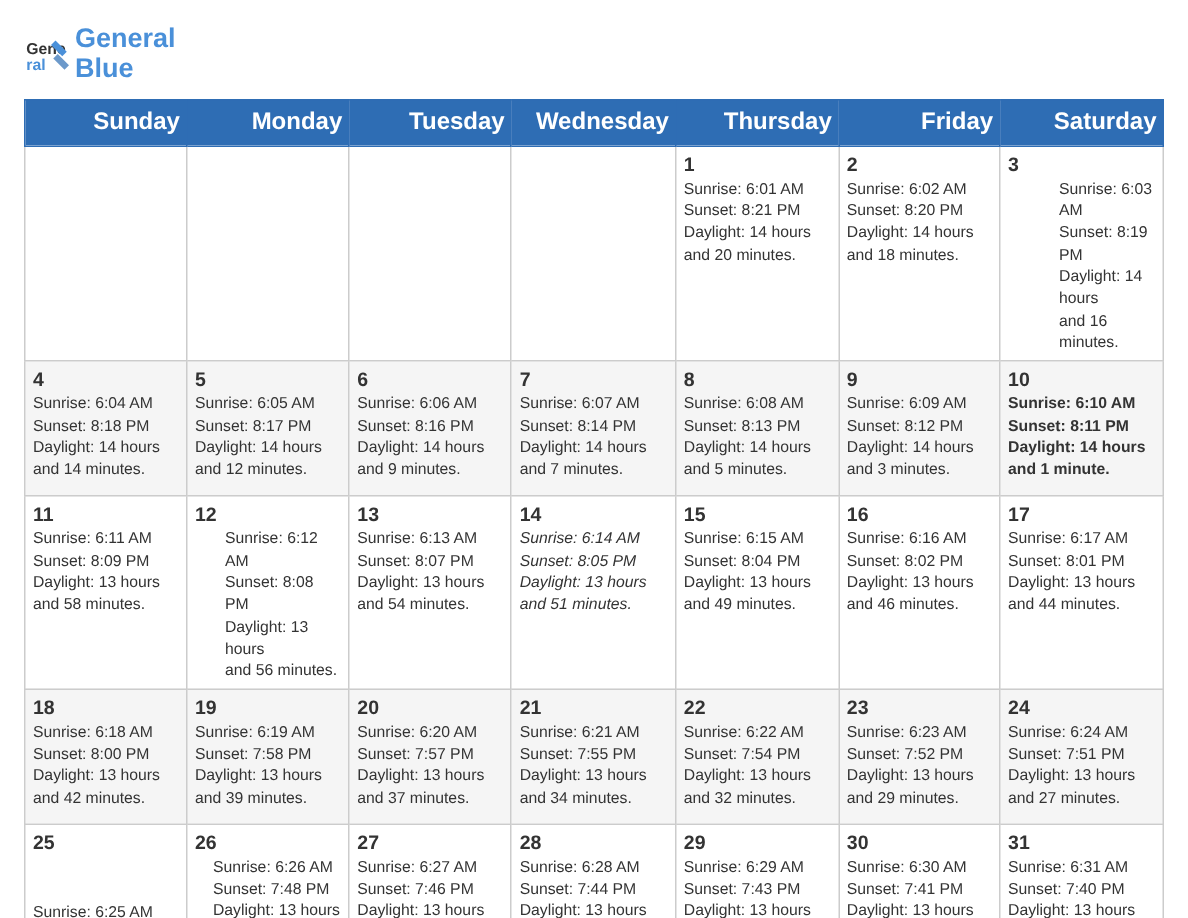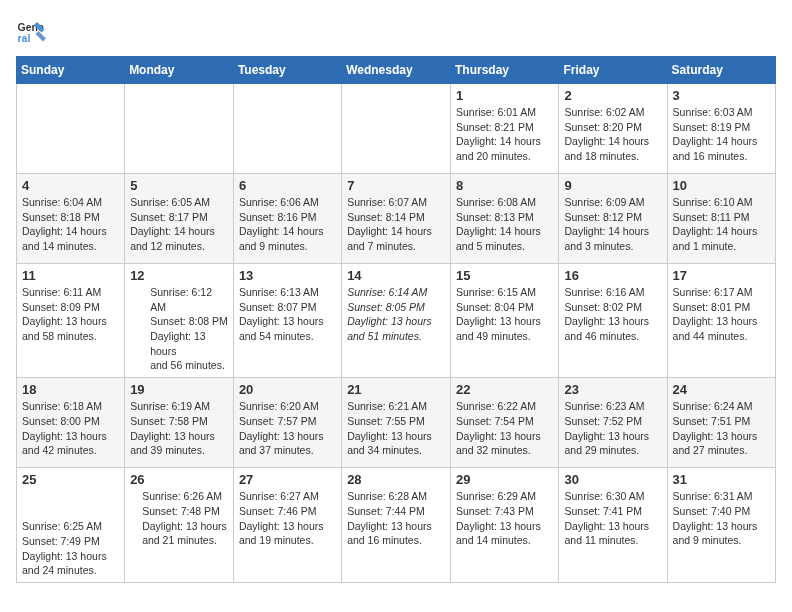--- a/index.html
+++ b/index.html
@@ -48,22 +48,22 @@
     }
     .calendar-table {
       width: 100%;
       border-collapse: collapse;
       font-size: 11px;
     }
     .calendar-table th {
       background-color: #2e6db4;
       color: #fff;
       padding: 6px 4px;
-      text-align: left;
-      font-size: 12px;
+      text-align: right;
+      font-size: 16px;
       font-weight: bold;
       border: 1px solid #2e6db4;
     }
     .calendar-table td {
       border: 1px solid #ccc;
       vertical-align: top;
       padding: 4px 5px;
       height: 90px;
       width: 110px;
       background: #fff;
@@ -91,20 +91,26 @@
 <body>
 
 <div class="header">
   <div class="logo">
     <svg class="logo-icon" viewBox="0 0 40 40">
       <text x="2" y="20" font-size="14" font-weight="bold" fill="#333">Gene</text>
       <text x="2" y="34" font-size="14" font-weight="bold" fill="#4a90d9">ral</text>
       <polygon points="28,8 38,18 34,22 24,12" fill="#4a90d9"></polygon>
       <polygon points="30,20 40,30 36,34 26,24" fill="#2e6db4" opacity="0.7"></polygon>
     </svg>
+    <div>
+      <div class="logo-text">
+        <span>General</span><br>
+        <span style="color:#4a90d9;">Blue</span>
+      </div>
+    </div>
   </div>
   <div class="title-block">
   </div>
 </div>
 
 <table class="calendar-table">
   <thead>
     <tr>
     <th>Sunday</th>
         <th>Monday</th>
@@ -130,21 +136,21 @@
         </td>
         <td>
           <span class="day-number">2</span>
           <div class="day-info" style="white-space: pre-line;">Sunrise: 6:02 AM
 Sunset: 8:20 PM
 Daylight: 14 hours
 and 18 minutes.</div>
         </td>
         <td>
           <span class="day-number">3</span>
-          <div class="day-info" style="white-space: pre-line;">Sunrise: 6:03 AM
+          <div class="day-info" style="white-space: pre-line; margin-left: 34px;">Sunrise: 6:03 AM
 Sunset: 8:19 PM
 Daylight: 14 hours
 and 16 minutes.</div>
         </td>
       </tr>
       <tr>
         <td>
           <span class="day-number">4</span>
           <div class="day-info" style="white-space: pre-line;">Sunrise: 6:04 AM
 Sunset: 8:18 PM
@@ -181,21 +187,21 @@
         </td>
         <td>
           <span class="day-number">9</span>
           <div class="day-info" style="white-space: pre-line;">Sunrise: 6:09 AM
 Sunset: 8:12 PM
 Daylight: 14 hours
 and 3 minutes.</div>
         </td>
         <td>
           <span class="day-number">10</span>
-          <div class="day-info" style="white-space: pre-line;">Sunrise: 6:10 AM
+          <div class="day-info" style="white-space: pre-line; font-weight: bold;">Sunrise: 6:10 AM
 Sunset: 8:11 PM
 Daylight: 14 hours
 and 1 minute.</div>
         </td>
       </tr>
       <tr>
         <td>
           <span class="day-number">11</span>
           <div class="day-info" style="white-space: pre-line;">Sunrise: 6:11 AM
 Sunset: 8:09 PM

